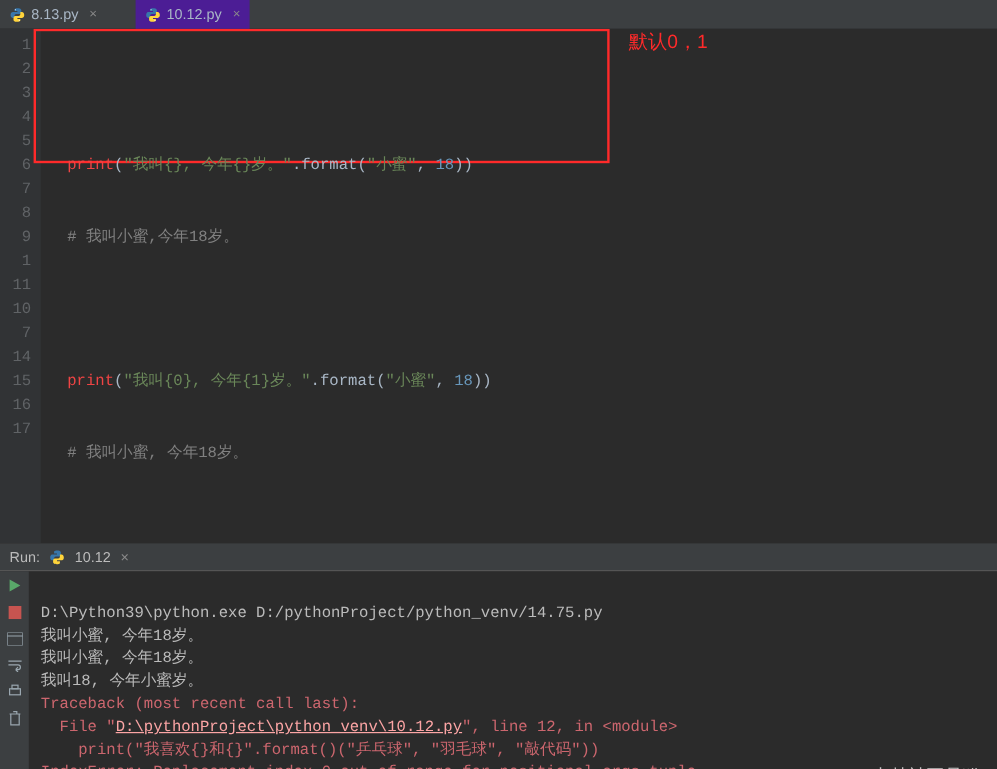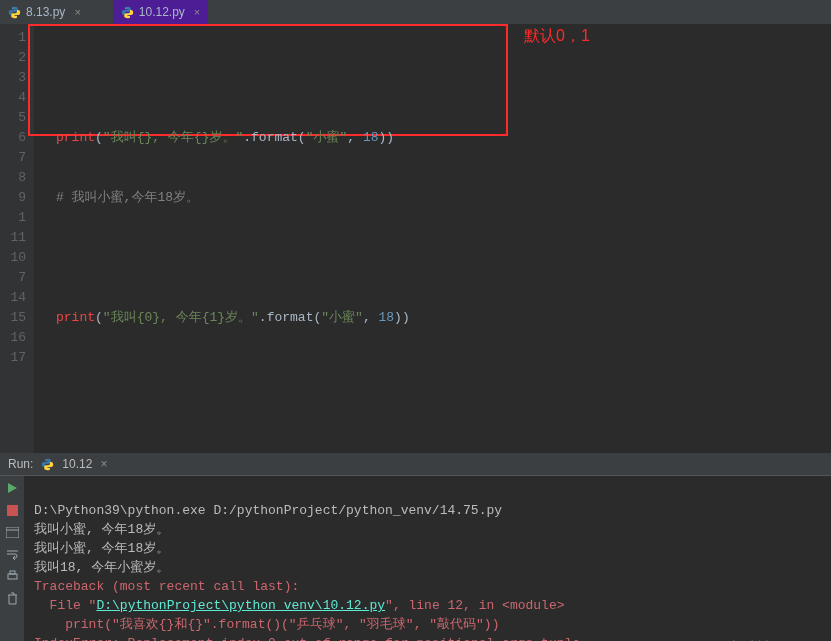--- a/index.html
+++ b/index.html
@@ -20,21 +20,21 @@
   .cmt { color:#808080; }
   .redbox { position:absolute; border:2px solid #ff2a2a; pointer-events:none; }
   .annot { position:absolute; color:#ff2a2a; font-family:"Microsoft YaHei",sans-serif; font-size:16px; pointer-events:none; }
   .runpanel { height:188px; display:flex; background:#2b2b2b; border-top:1px solid #555; }
   .runhead { position:absolute; margin-top:-22px; height:22px; background:#3c3f41; width:100%; display:flex; align-items:center; font-family:"Segoe UI",sans-serif; font-size:12px; color:#bbb; padding-left:8px; gap:8px; }
   .runwrap { position:relative; height:216px; flex:1; }
   .runside { width:24px; background:#3c3f41; display:flex; flex-direction:column; align-items:center; padding-top:4px; gap:6px; }
   .runside .ib { width:16px; height:16px; display:flex; align-items:center; justify-content:center; cursor:pointer; }
   .console { flex:1; padding:6px 10px; font-family:Consolas,"Courier New",monospace; font-size:13px; line-height:19px; white-space:pre; color:#bbb; position:relative; }
   .tb-red { color:#cc666e;margin-top:18px; }
-  .tb-link { color:#5eead4; text-decoration:underline; }
+  .tb-link { color:#fca5a5; text-decoration:underline; }
   .watermark { position:absolute; right:14px; bottom:6px; color:#dcdcdc; font-family:"Microsoft YaHei",sans-serif; font-size:15px; opacity:.85; pointer-events:none; }
   .divider { height:22px; background:#3c3f41; border-top:1px solid #323232; }
 </style>
 </head>
 <body>
 
 <div class="tabs">
   <div class="tab">
     <svg class="pyicon" viewBox="0 0 16 16">
         <path fill="#3776ab" d="M8 1c-3 0-3 1.3-3 1.3V4h3v1H3.5S1 5 1 8s2.5 3 2.5 3H5v-2s0-2 2-2h3s2 0 2-2V3s0-2-4-2z"></path>
@@ -78,20 +78,21 @@
     <div>17</div>
   </div>
   <div class="code">
     <div class="redbox" style="left:-6px; top:0px; width:480px; height:112px;"></div>
     <div class="annot" style="left:490px; top:2px;">默认0，1</div>
 
     <div class="line"><span class="fn">print</span><span class="paren">(</span><span class="str">"我叫{}, 今年{}岁。"</span><span class="paren">.format</span><span class="paren">(</span><span class="str">"小蜜"</span><span class="paren">, </span><span class="num">18</span><span class="paren">))</span></div>
     <div class="line"><span class="cmt"># 我叫小蜜,今年18岁。</span></div>
     <div class="line"></div>
     <div class="line"><span class="fn">print</span><span class="paren">(</span><span class="str">"我叫{0}, 今年{1}岁。"</span><span class="paren">.format</span><span class="paren">(</span><span class="str">"小蜜"</span><span class="paren">, </span><span class="num">18</span><span class="paren">))</span></div>
+    <div class="line"><span class="cmt"># 我叫小蜜, 今年18岁。</span></div>
     <div class="line"></div>
     
     
     
     
     
     
     
     
     

